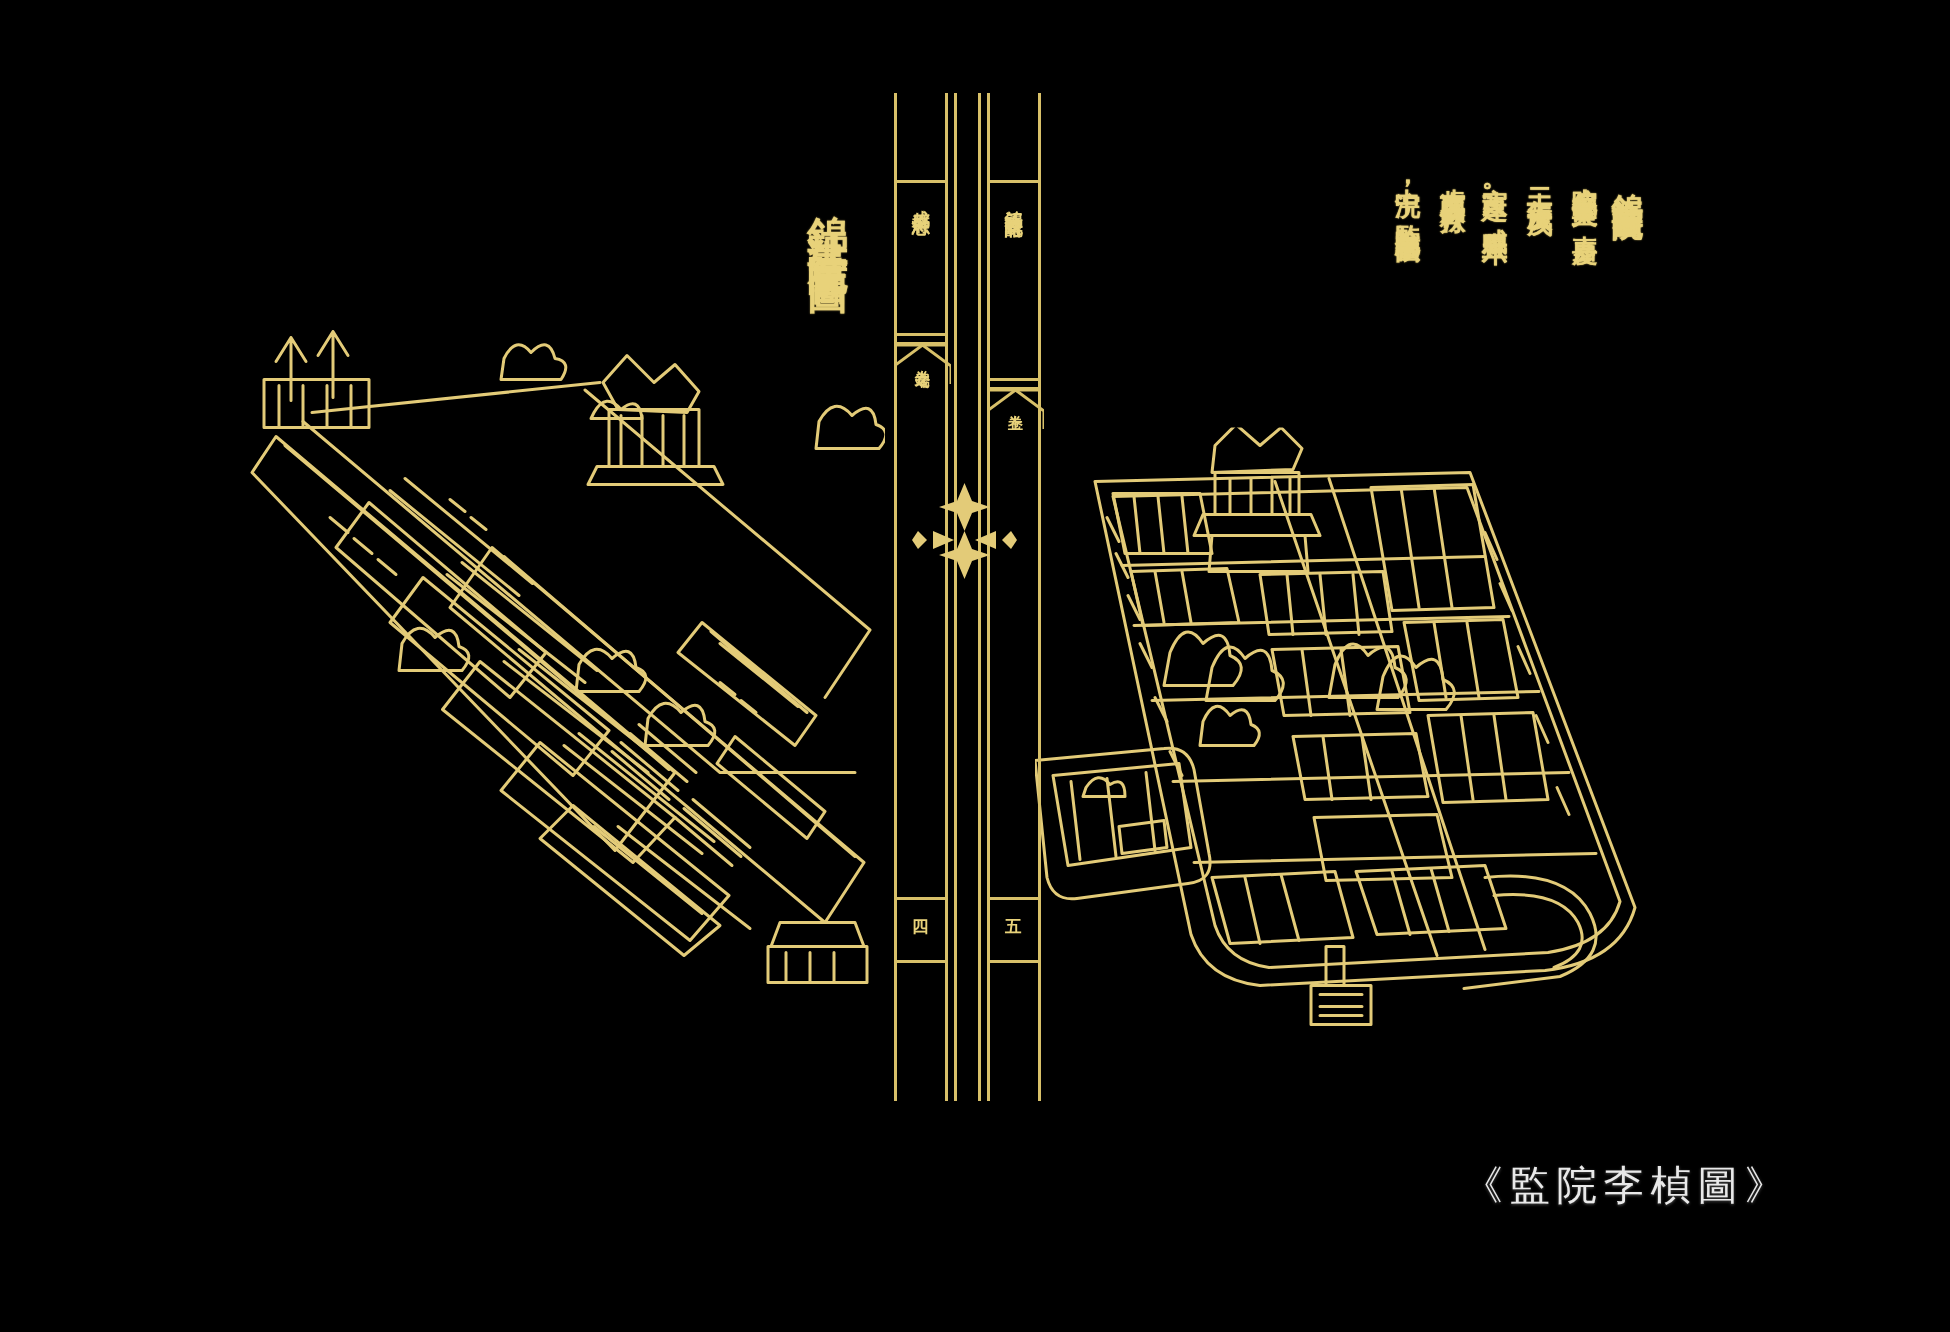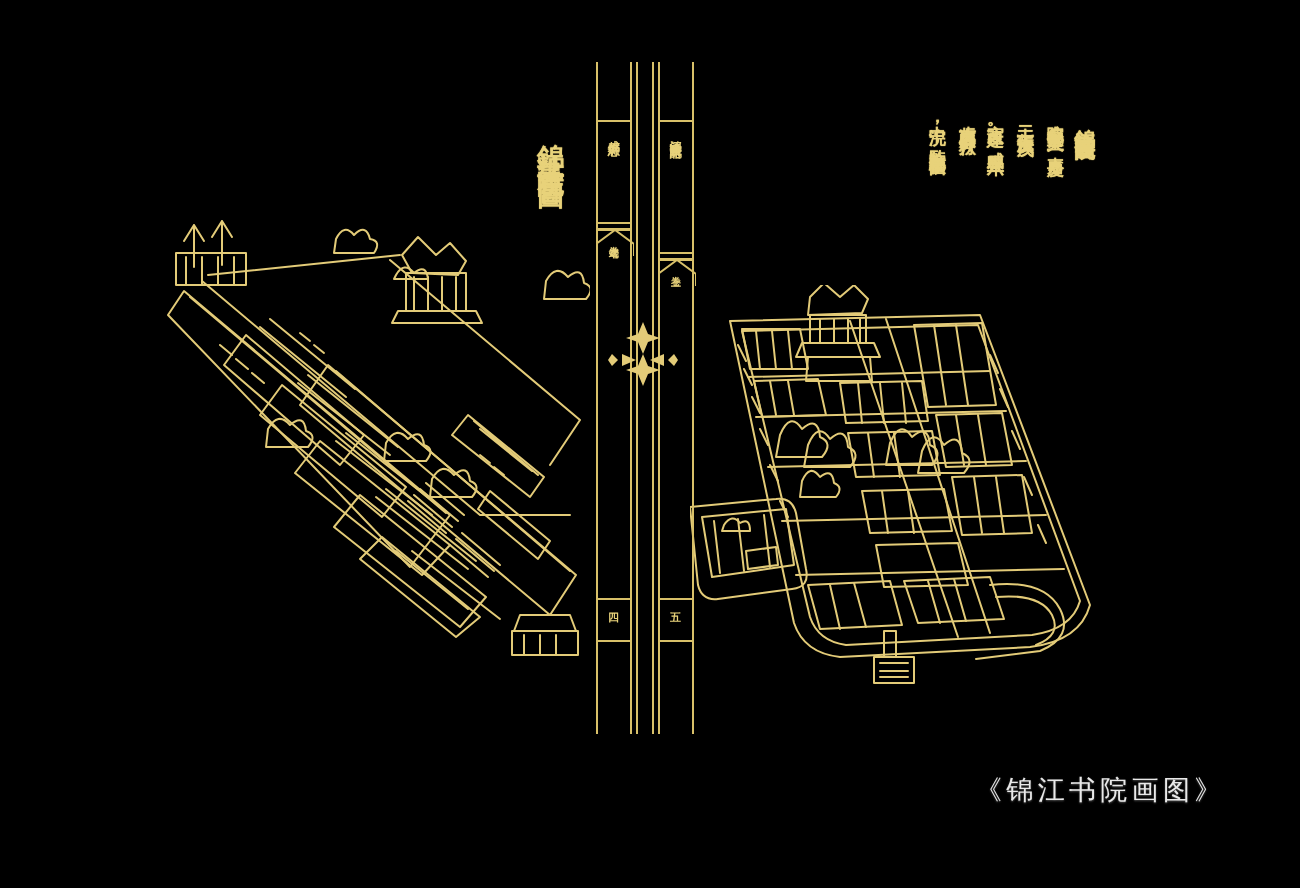--- a/index.html
+++ b/index.html
@@ -250,15 +250,15 @@
 
     <div class="spine-label" style="left:14px;top:68px;">成都府志</div>
     <div class="spine-label spine-small" style="left:16px;top:176px;">卷之端</div>
     <div class="pagenum" style="left:16px;top:548px;">四</div>
 
     <div class="spine-label" style="left:76px;top:68px;">錦江書院記略</div>
     <div class="spine-label spine-small" style="left:78px;top:206px;">卷上</div>
     <div class="pagenum" style="left:78px;top:548px;">五</div>
   </div>
 
-  <div id="caption">《锦江书院画图》</div>
+  <div id="caption">《監院李楨圖》</div>
 
 </div>
 
 </body></html>

